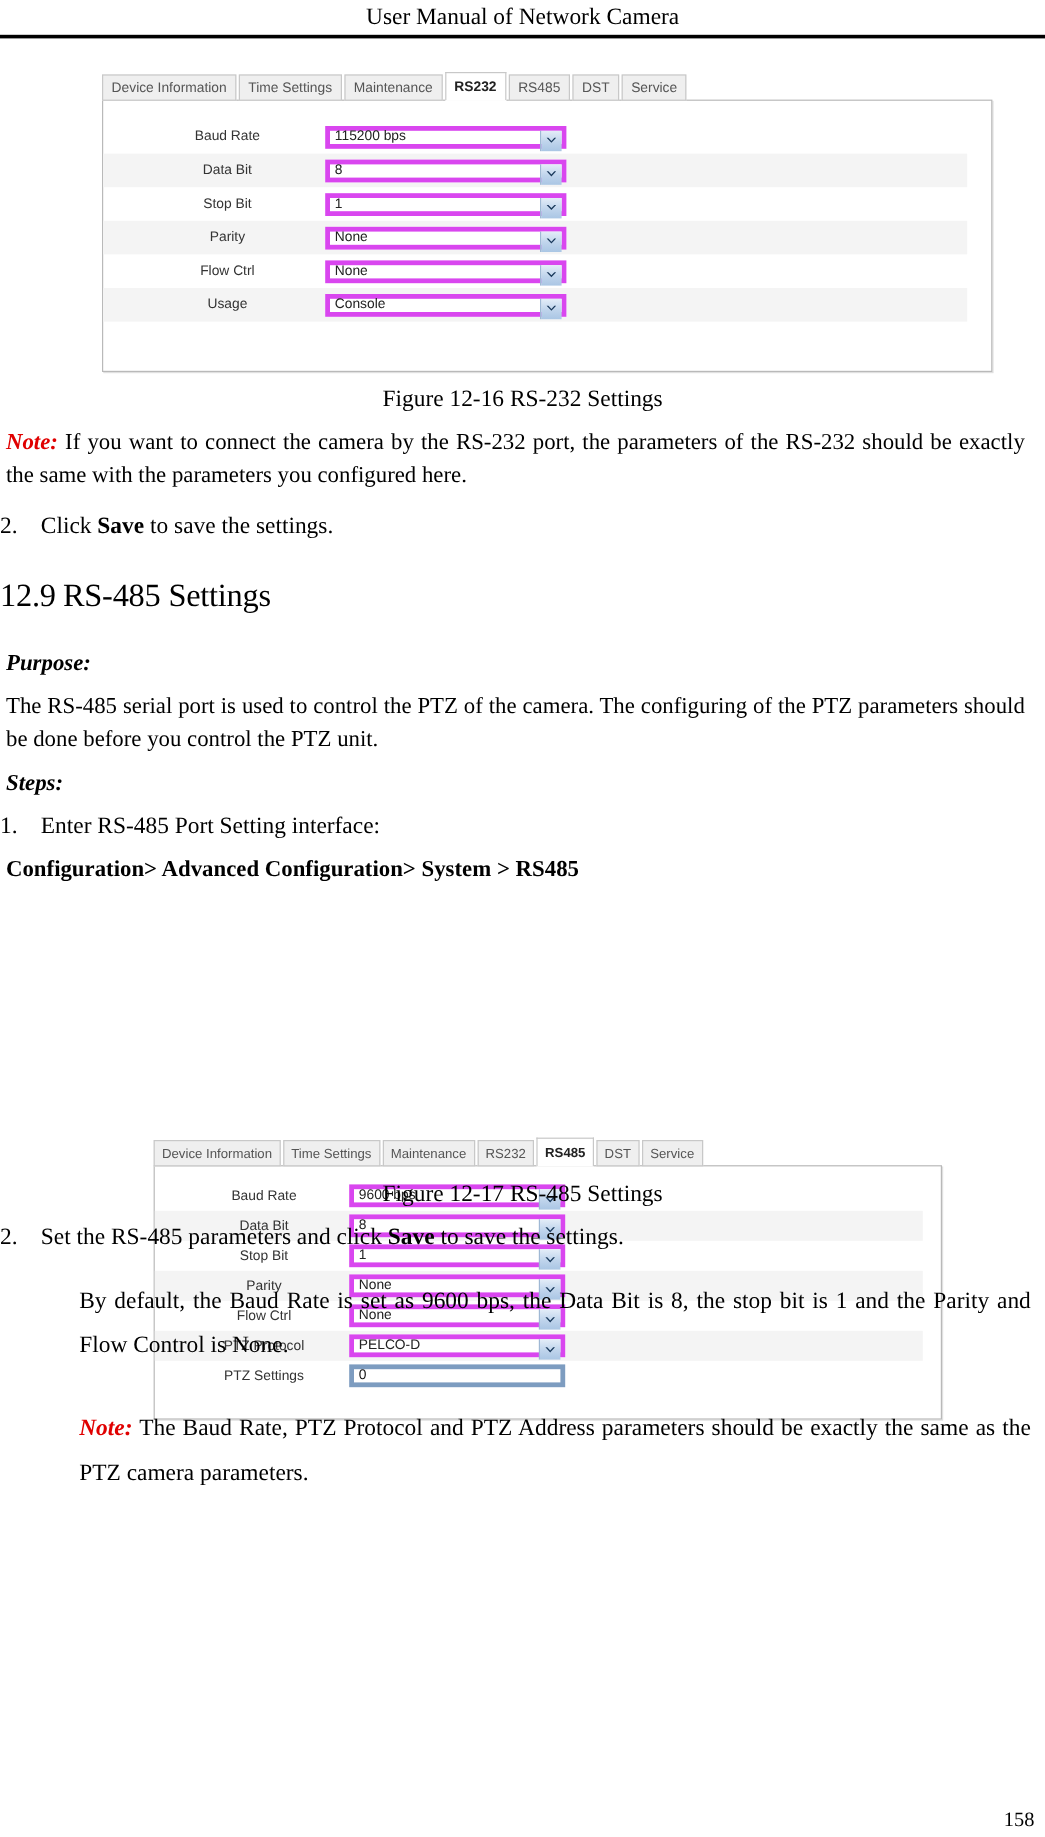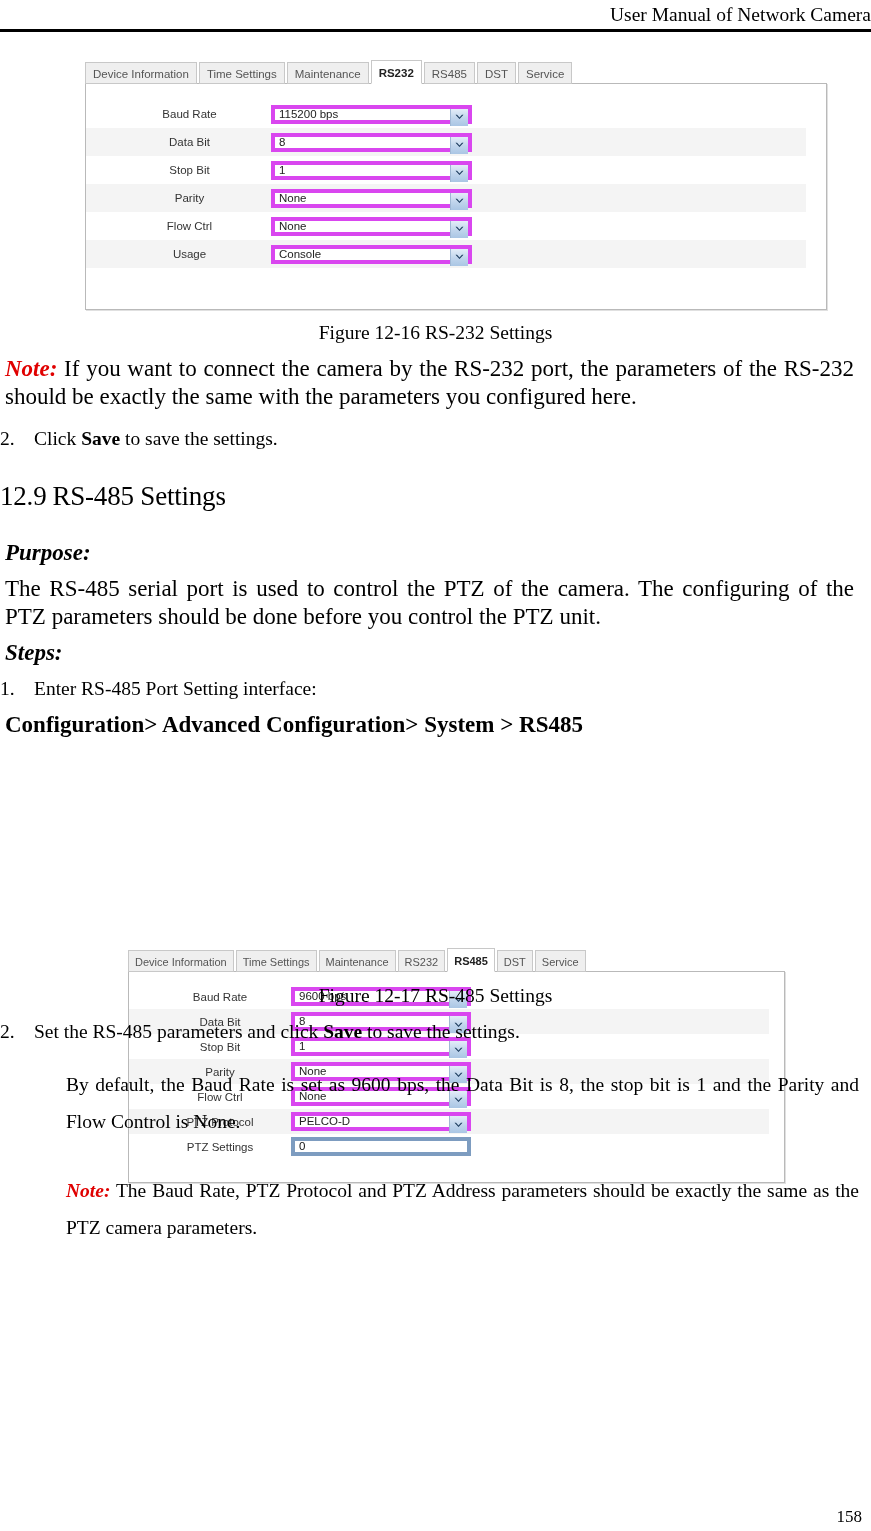--- a/index.html
+++ b/index.html
@@ -14,41 +14,41 @@
     color: #000000;
     position: relative;
     overflow: hidden;
   }
 
   
   .page-header {
     position: absolute;
     top: 0; left: 0;
     width: 871px;
-    text-align: right;
+    text-align: center;
     font-size: 19.5px;
     line-height: 26px;
     padding-top: 2px;
   }
   .header-rule {
     position: absolute;
     top: 29px; left: 0;
     width: 871px;
     height: 3px;
     background: #000000;
   }
 
   
   .doc {
     position: absolute;
     top: 36px; left: 0;
     width: 871px;
   }
   .para {
-    font-size: 23px;
+    font-size: 19px;
     line-height: 28px;
     margin: 0;
     padding: 0 17px 0 5px;
   }
   .caption {
     text-align: center;
     font-size: 19.5px;
     line-height: 28px;
     margin: 0;
   }

